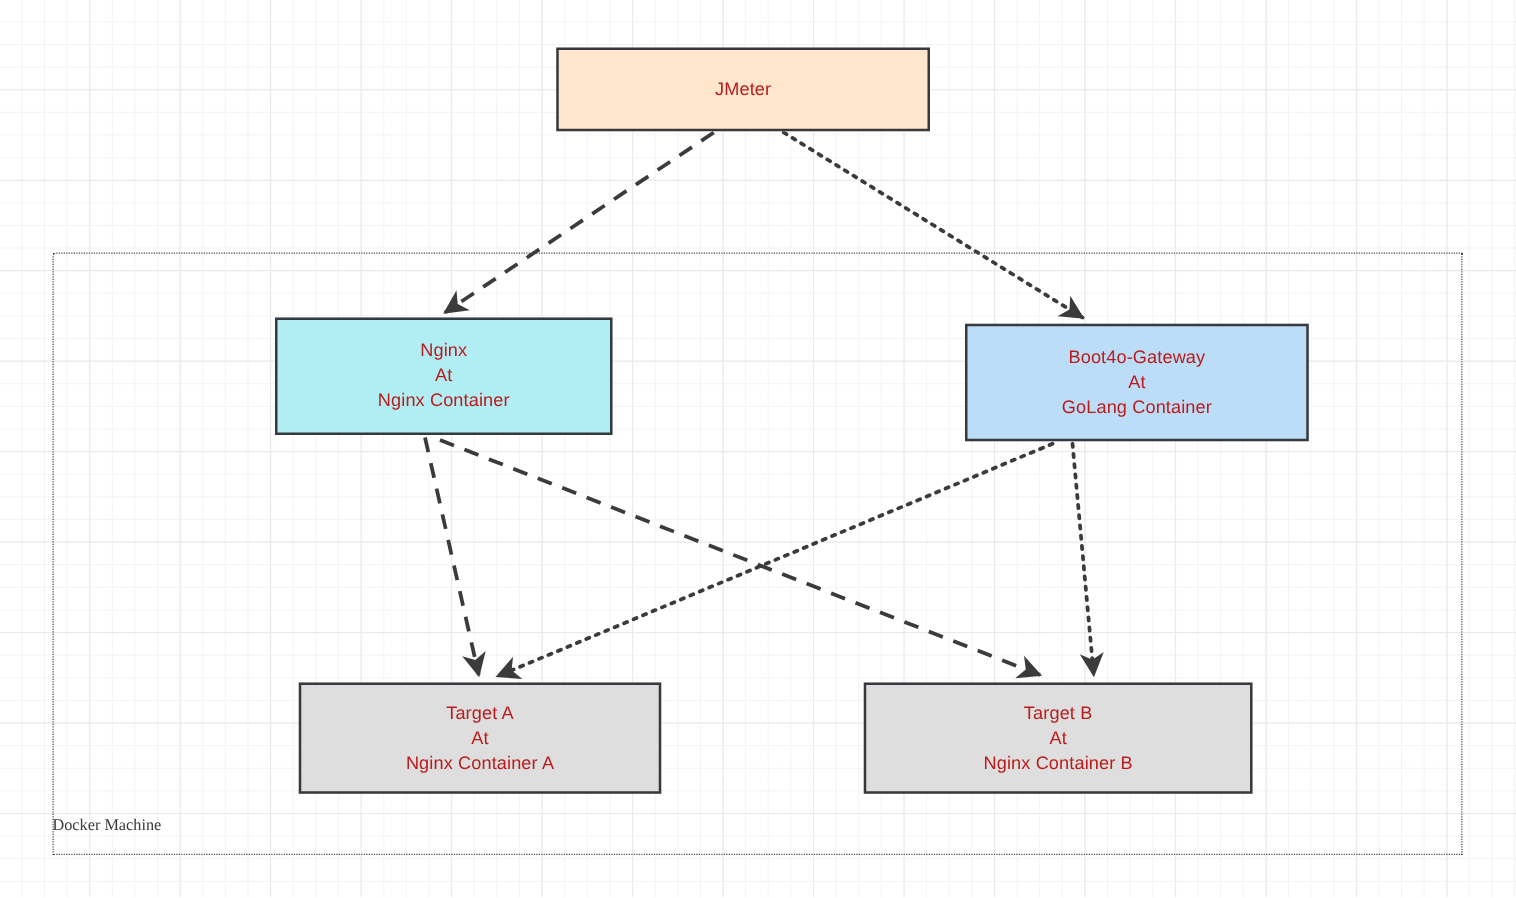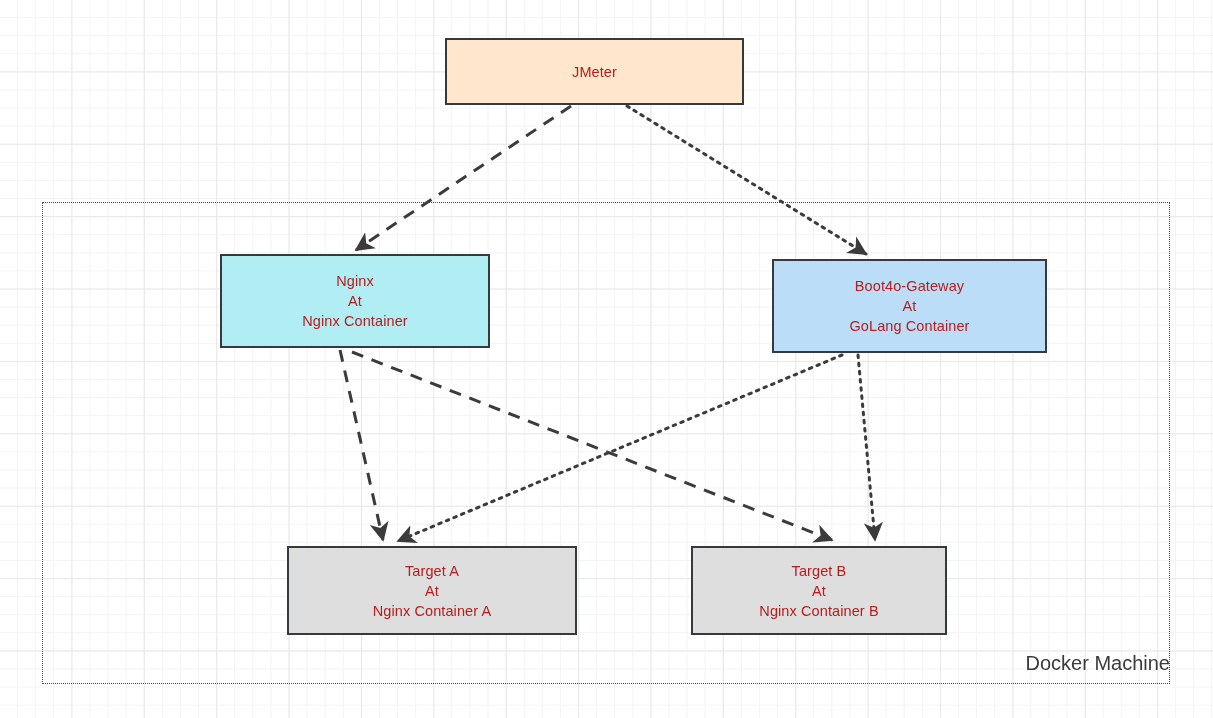--- a/index.html
+++ b/index.html
@@ -70,49 +70,49 @@
     height: 94px;
     background: #bcddf7;
     margin-left: 36px;
   }
   #node-target-a {
     left: 239px;
     top: 546px;
     width: 290px;
     height: 89px;
     background: #dedede;
-    margin-left: 48px;
   }
   #node-target-b {
     left: 691px;
     top: 546px;
-    width: 256px;
+    width: 311px;
     height: 89px;
     background: #dedede;
   }
   #docker-machine {
     position: absolute;
     box-sizing: border-box;
     left: 42px;
     top: 202px;
     width: 1128px;
     height: 482px;
     border: 1.5px dotted #4d4d4d;
     background: transparent;
     z-index: 1;
   }
   #docker-machine-label {
     position: absolute;
     left: 42px;
     top: 652px;
     width: 1128px;
-    text-align: right;
-    font-size: 20px;
+    text-align: left;
+    font-size: 13px;
     color: #3b3b3b;
     z-index: 2;
+    font-family: Liberation Serif, serif;
   }
 </style>
 </head>
 <body>
 
 <div id="canvas">
 
   <div id="docker-machine"></div>
 
   <svg id="edges" viewBox="0 0 1213 718" xmlns="http://www.w3.org/2000/svg">

